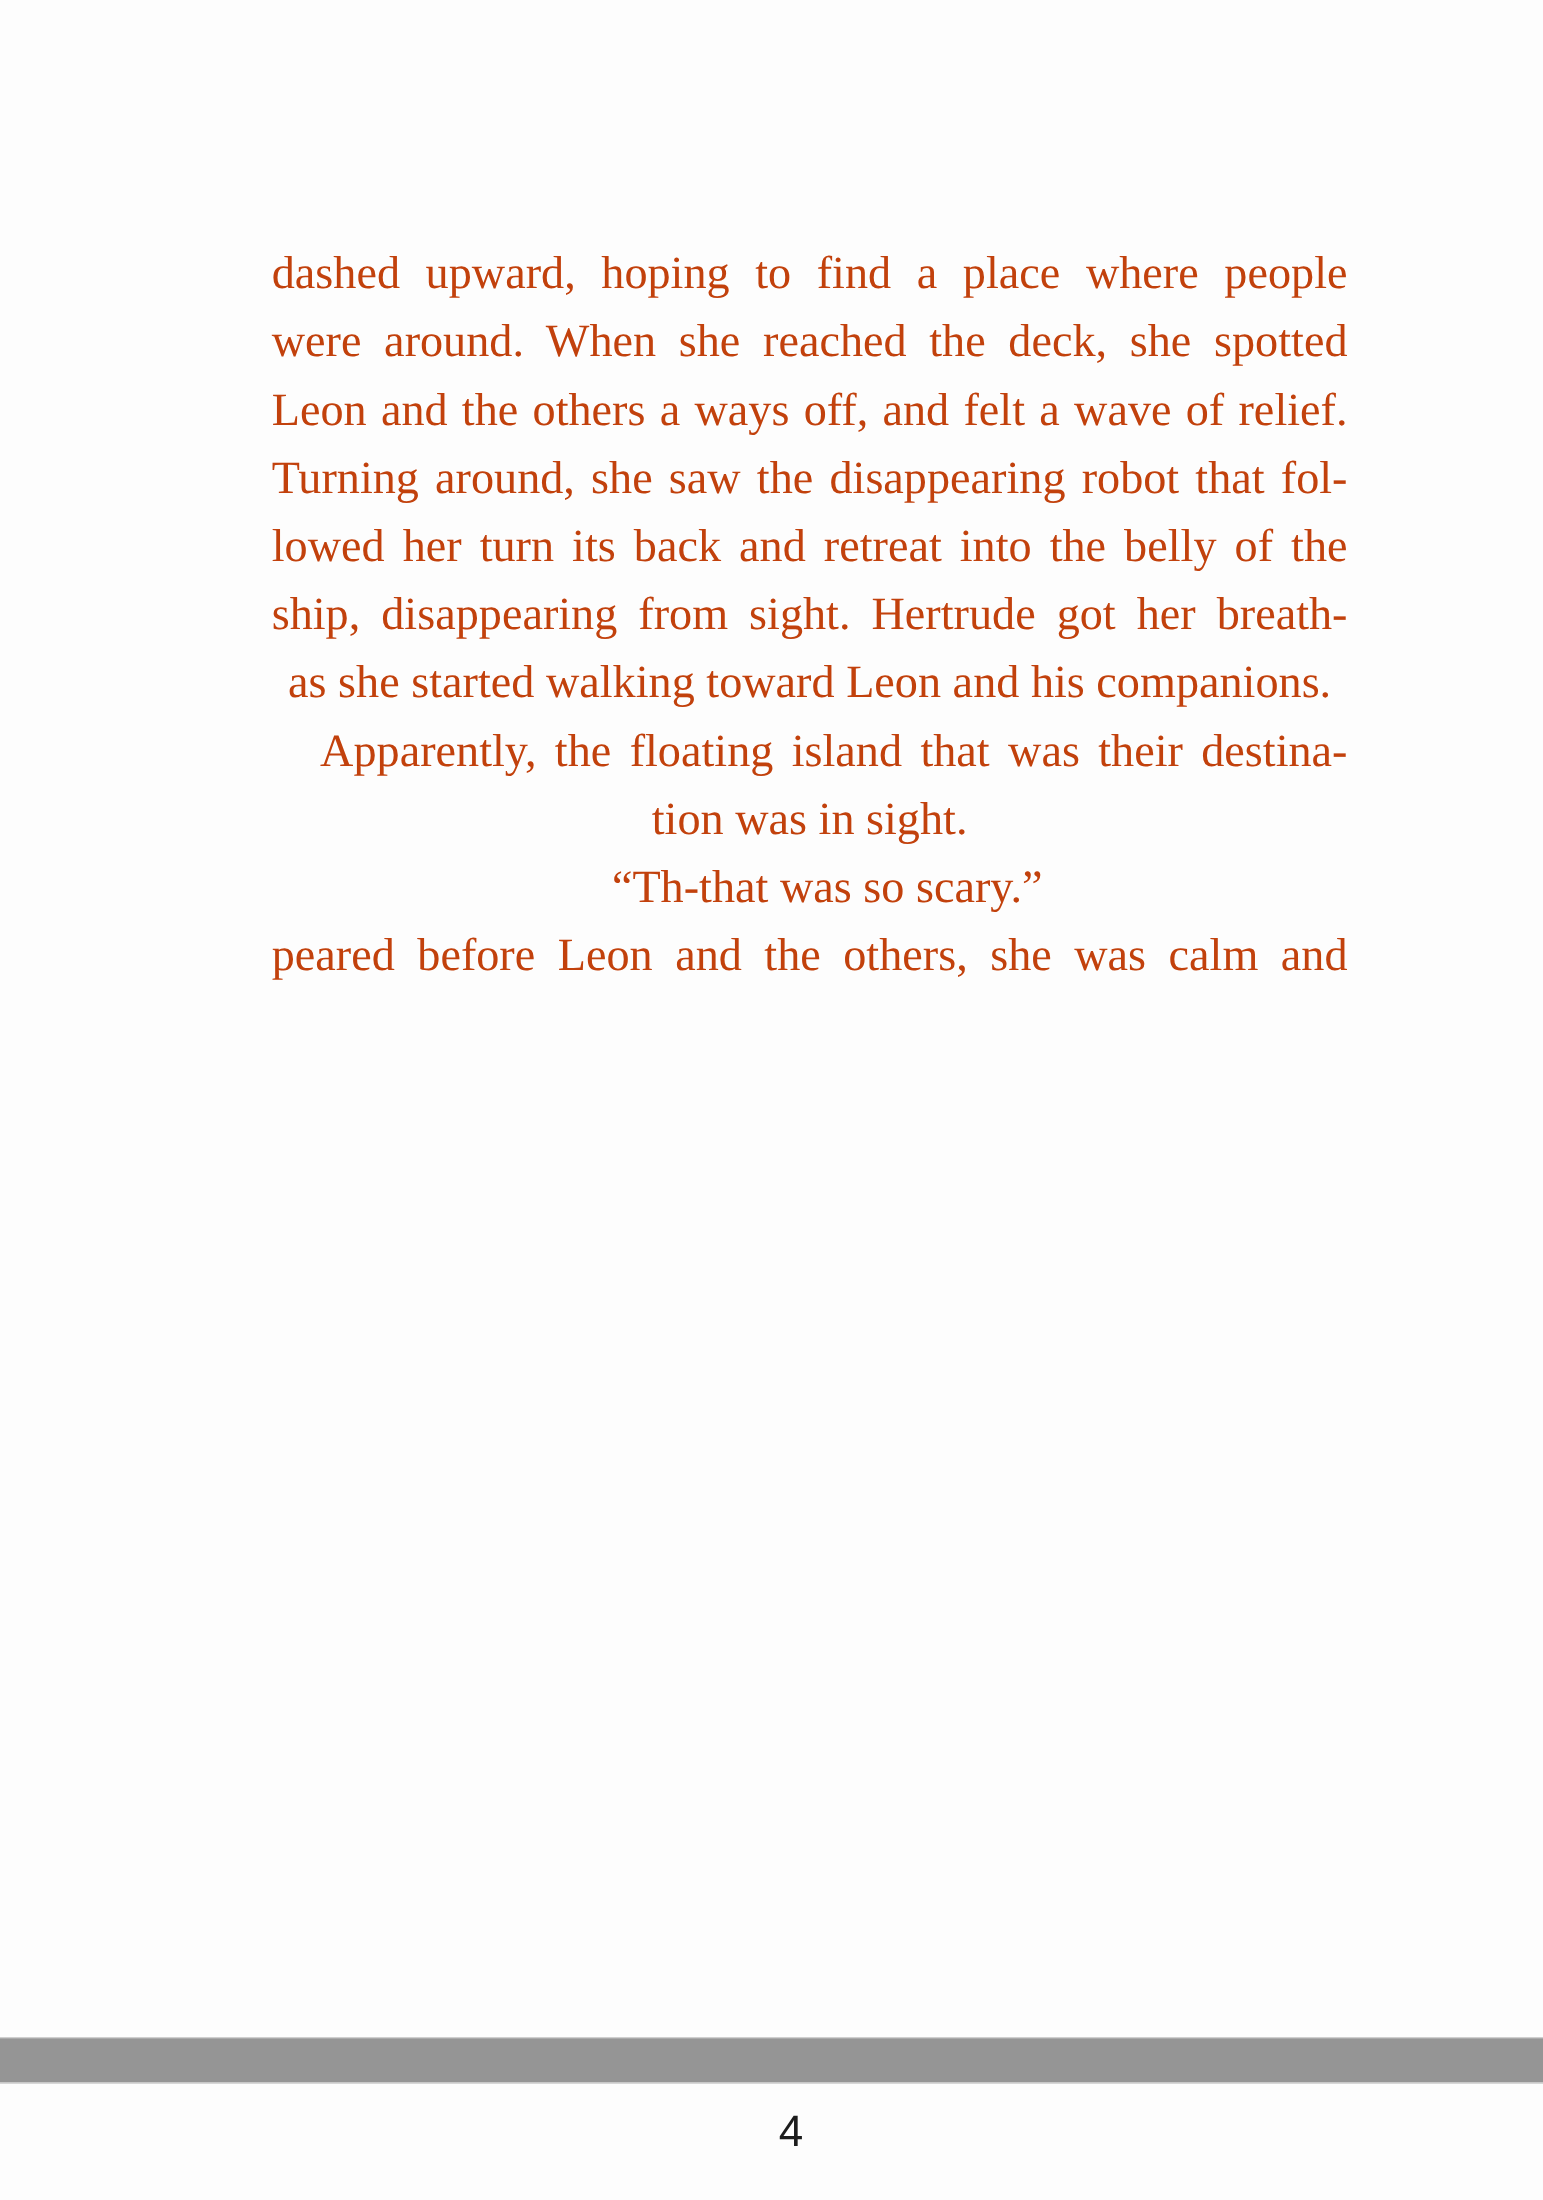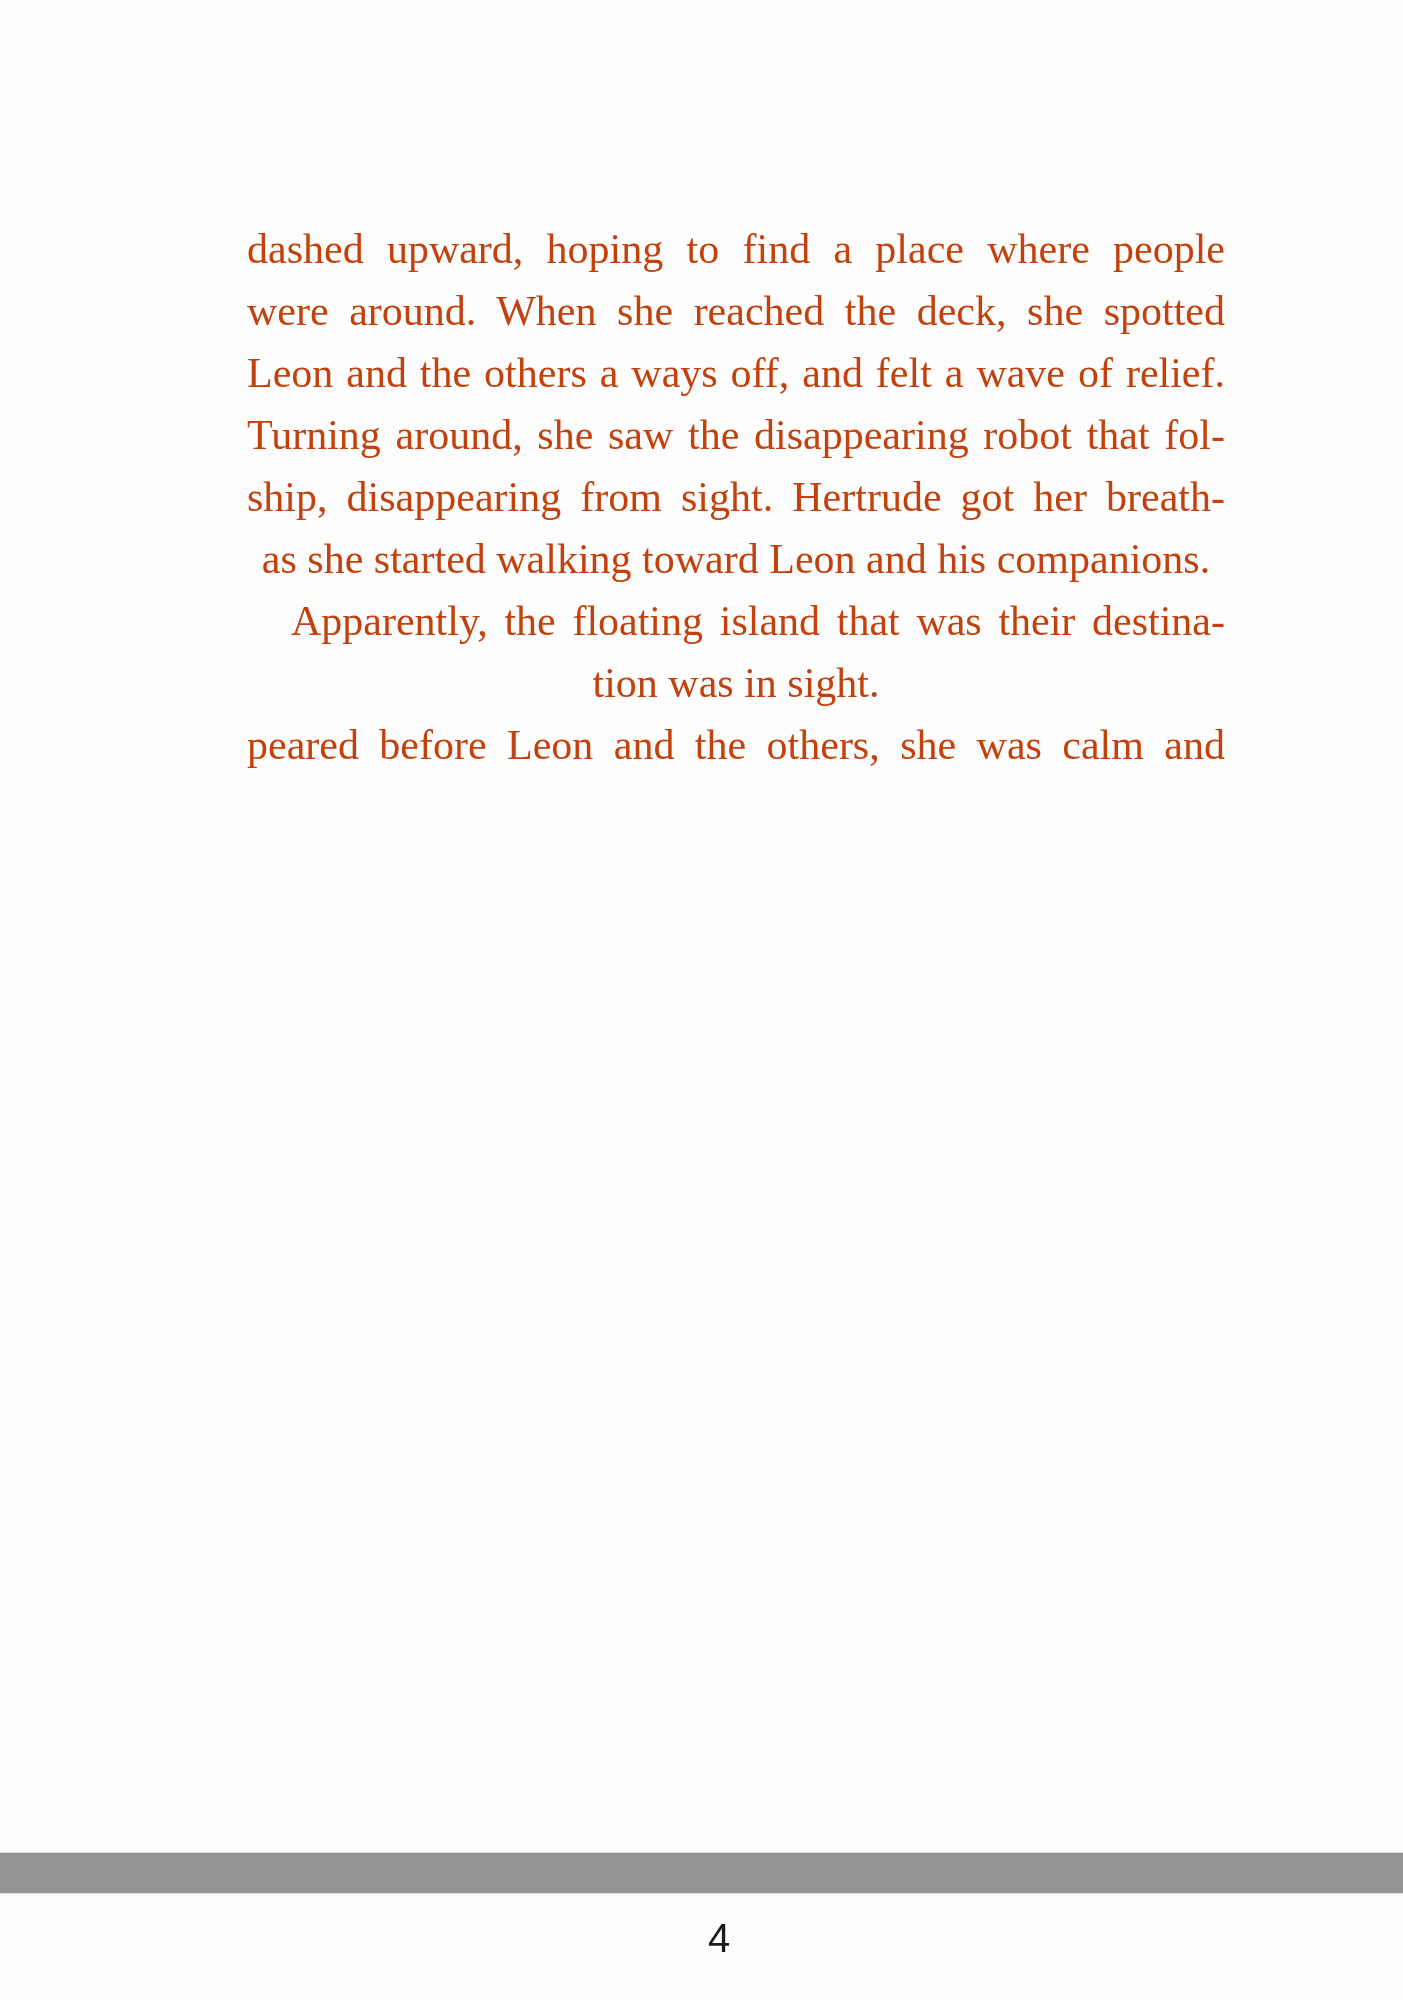--- a/index.html
+++ b/index.html
@@ -66,24 +66,26 @@
 </head>
 <body>
 
 <div class="page">
 
   <div class="text-block">
     <div class="line j">dashed upward, hoping to find a place where people</div>
     <div class="line j">were around. When she reached the deck, she spotted</div>
     <div class="line j">Leon and the others a ways off, and felt a wave of relief.</div>
     <div class="line j">Turning around, she saw the disappearing robot that fol-</div>
+    <div class="line j">lowed her turn its back and retreat into the belly of the</div>
     <div class="line j">ship, disappearing from sight. Hertrude got her breath-</div>
     <div class="line">as she started walking toward Leon and his companions.</div>
     <div class="line j i">Apparently, the floating island that was their destina-</div>
     <div class="line">tion was in sight.</div>
+    <div class="line iq">“Th-that was so scary.”</div>
     <div class="line j">peared before Leon and the others, she was calm and</div>
   </div>
 
   <div class="footer-bar"></div>
 
   <div class="page-number">4</div>
 
 </div>
 
 </body></html>

